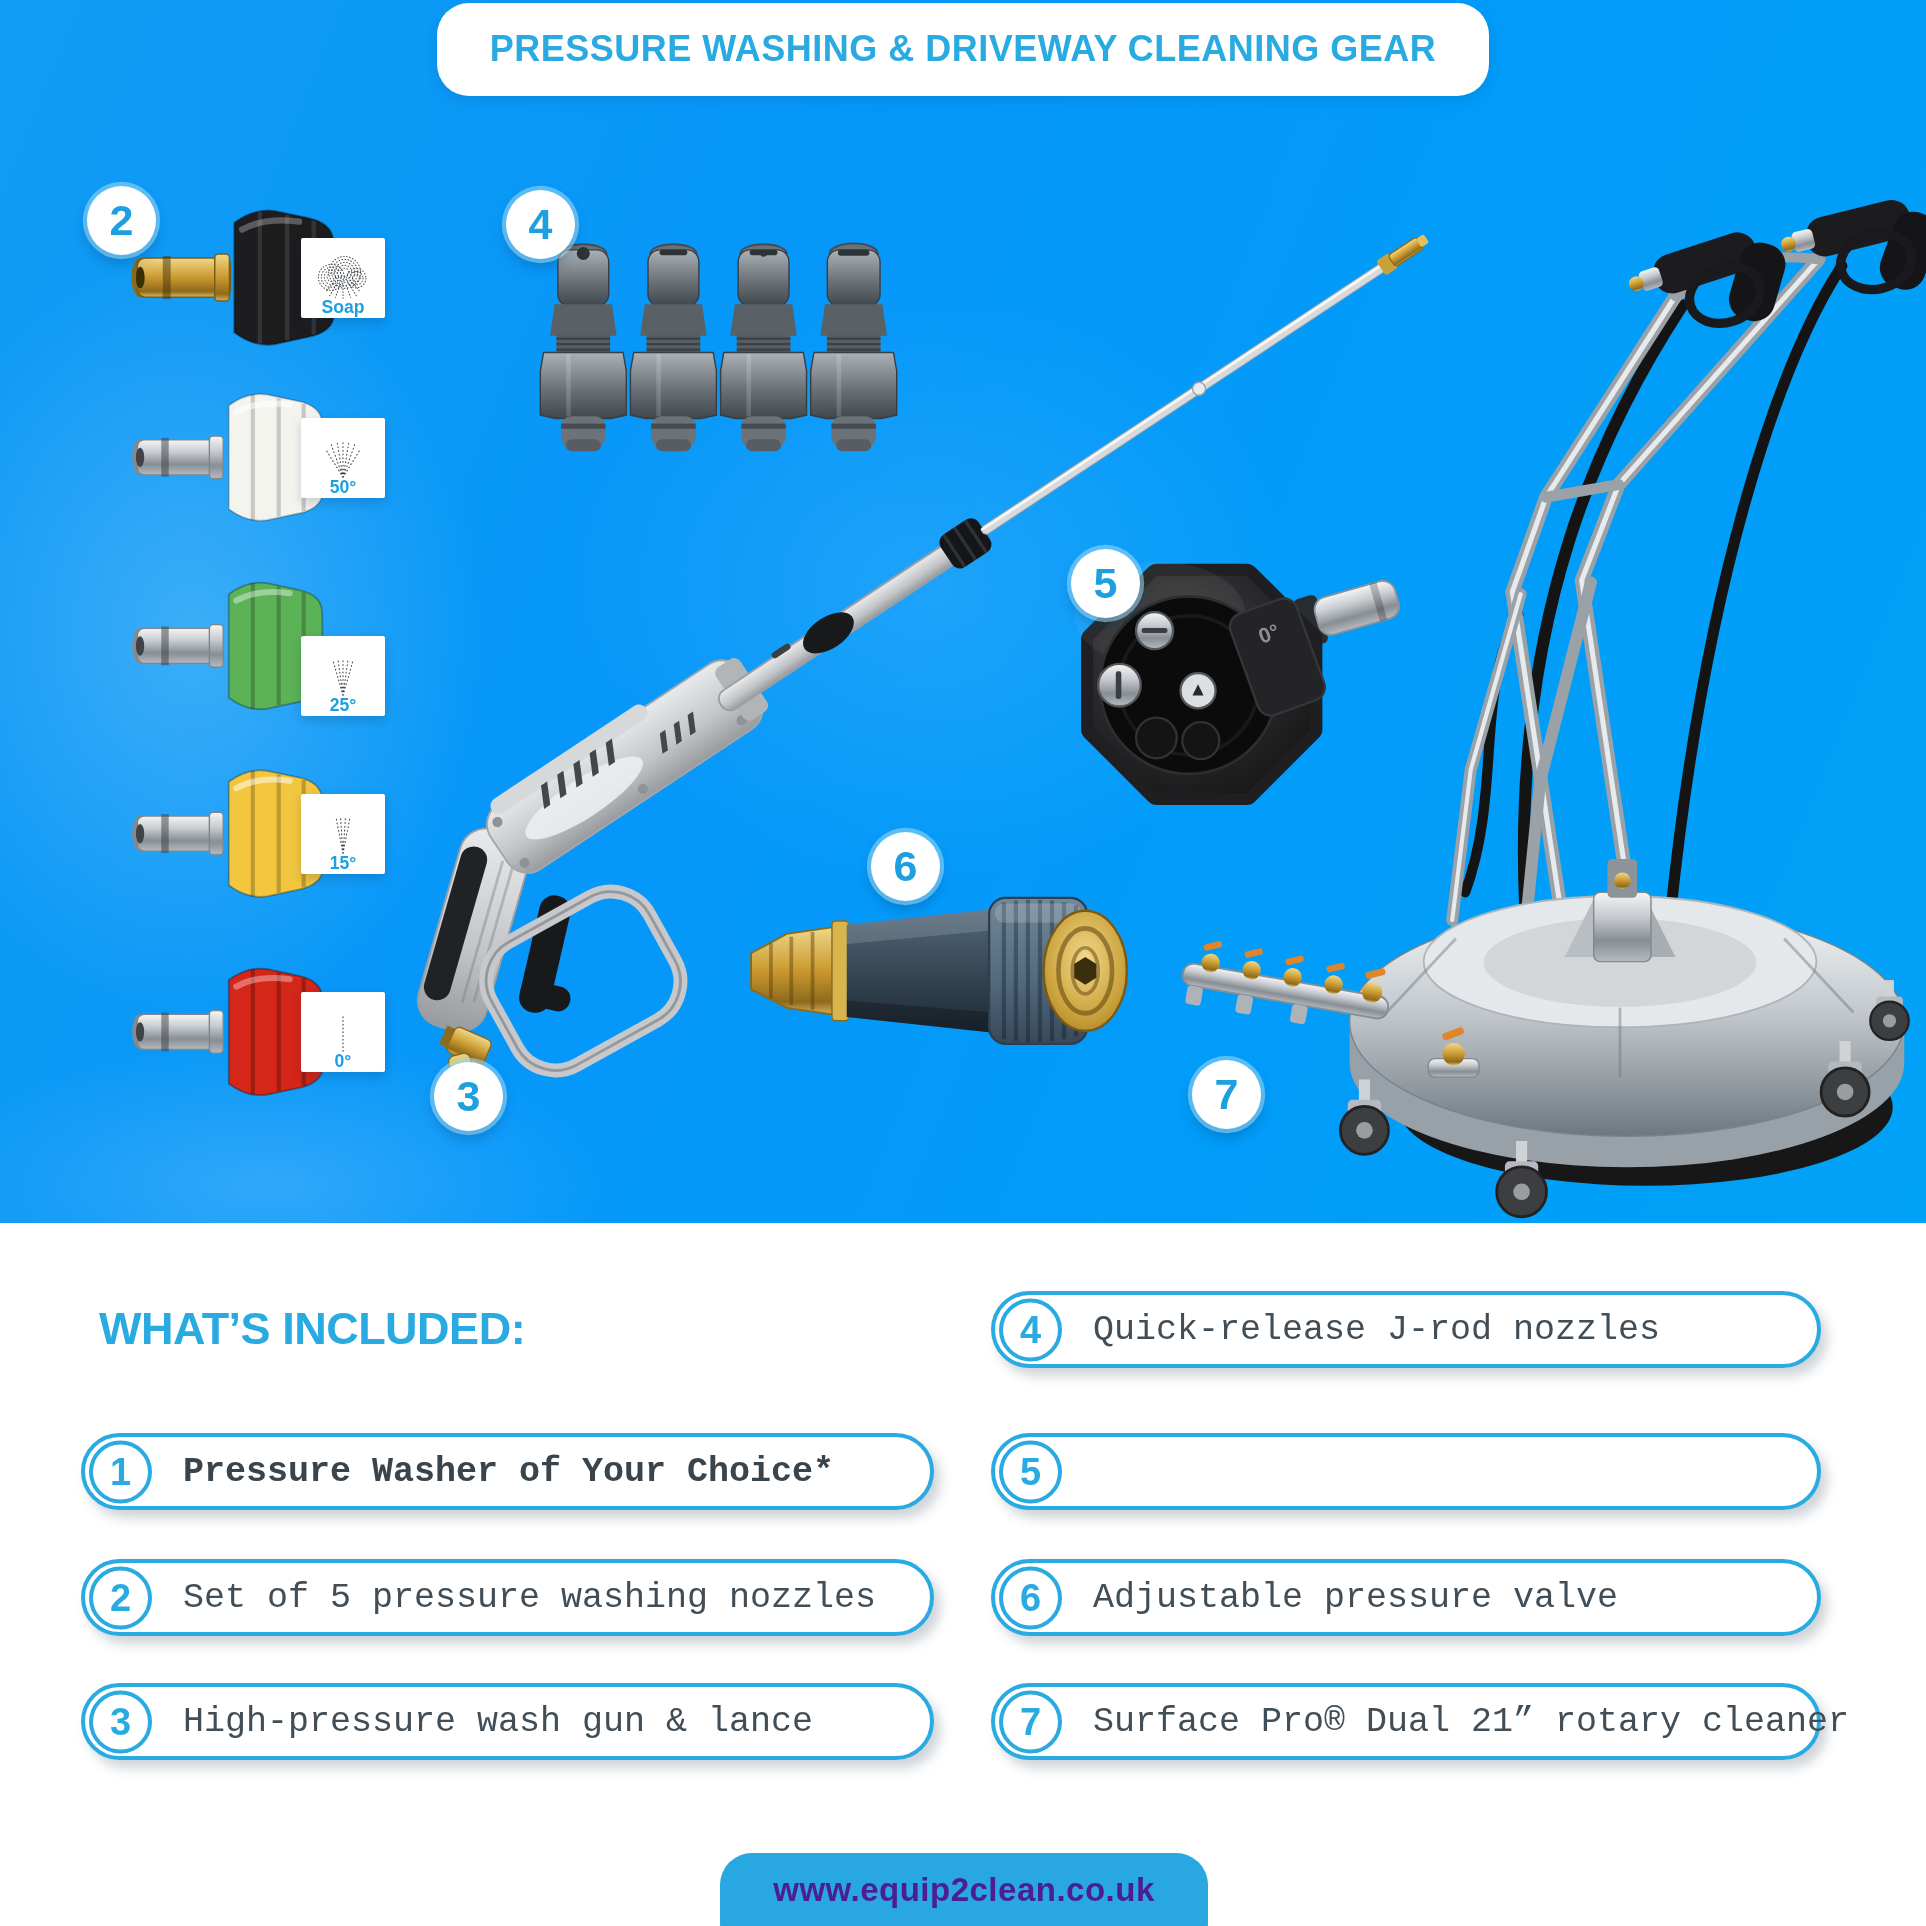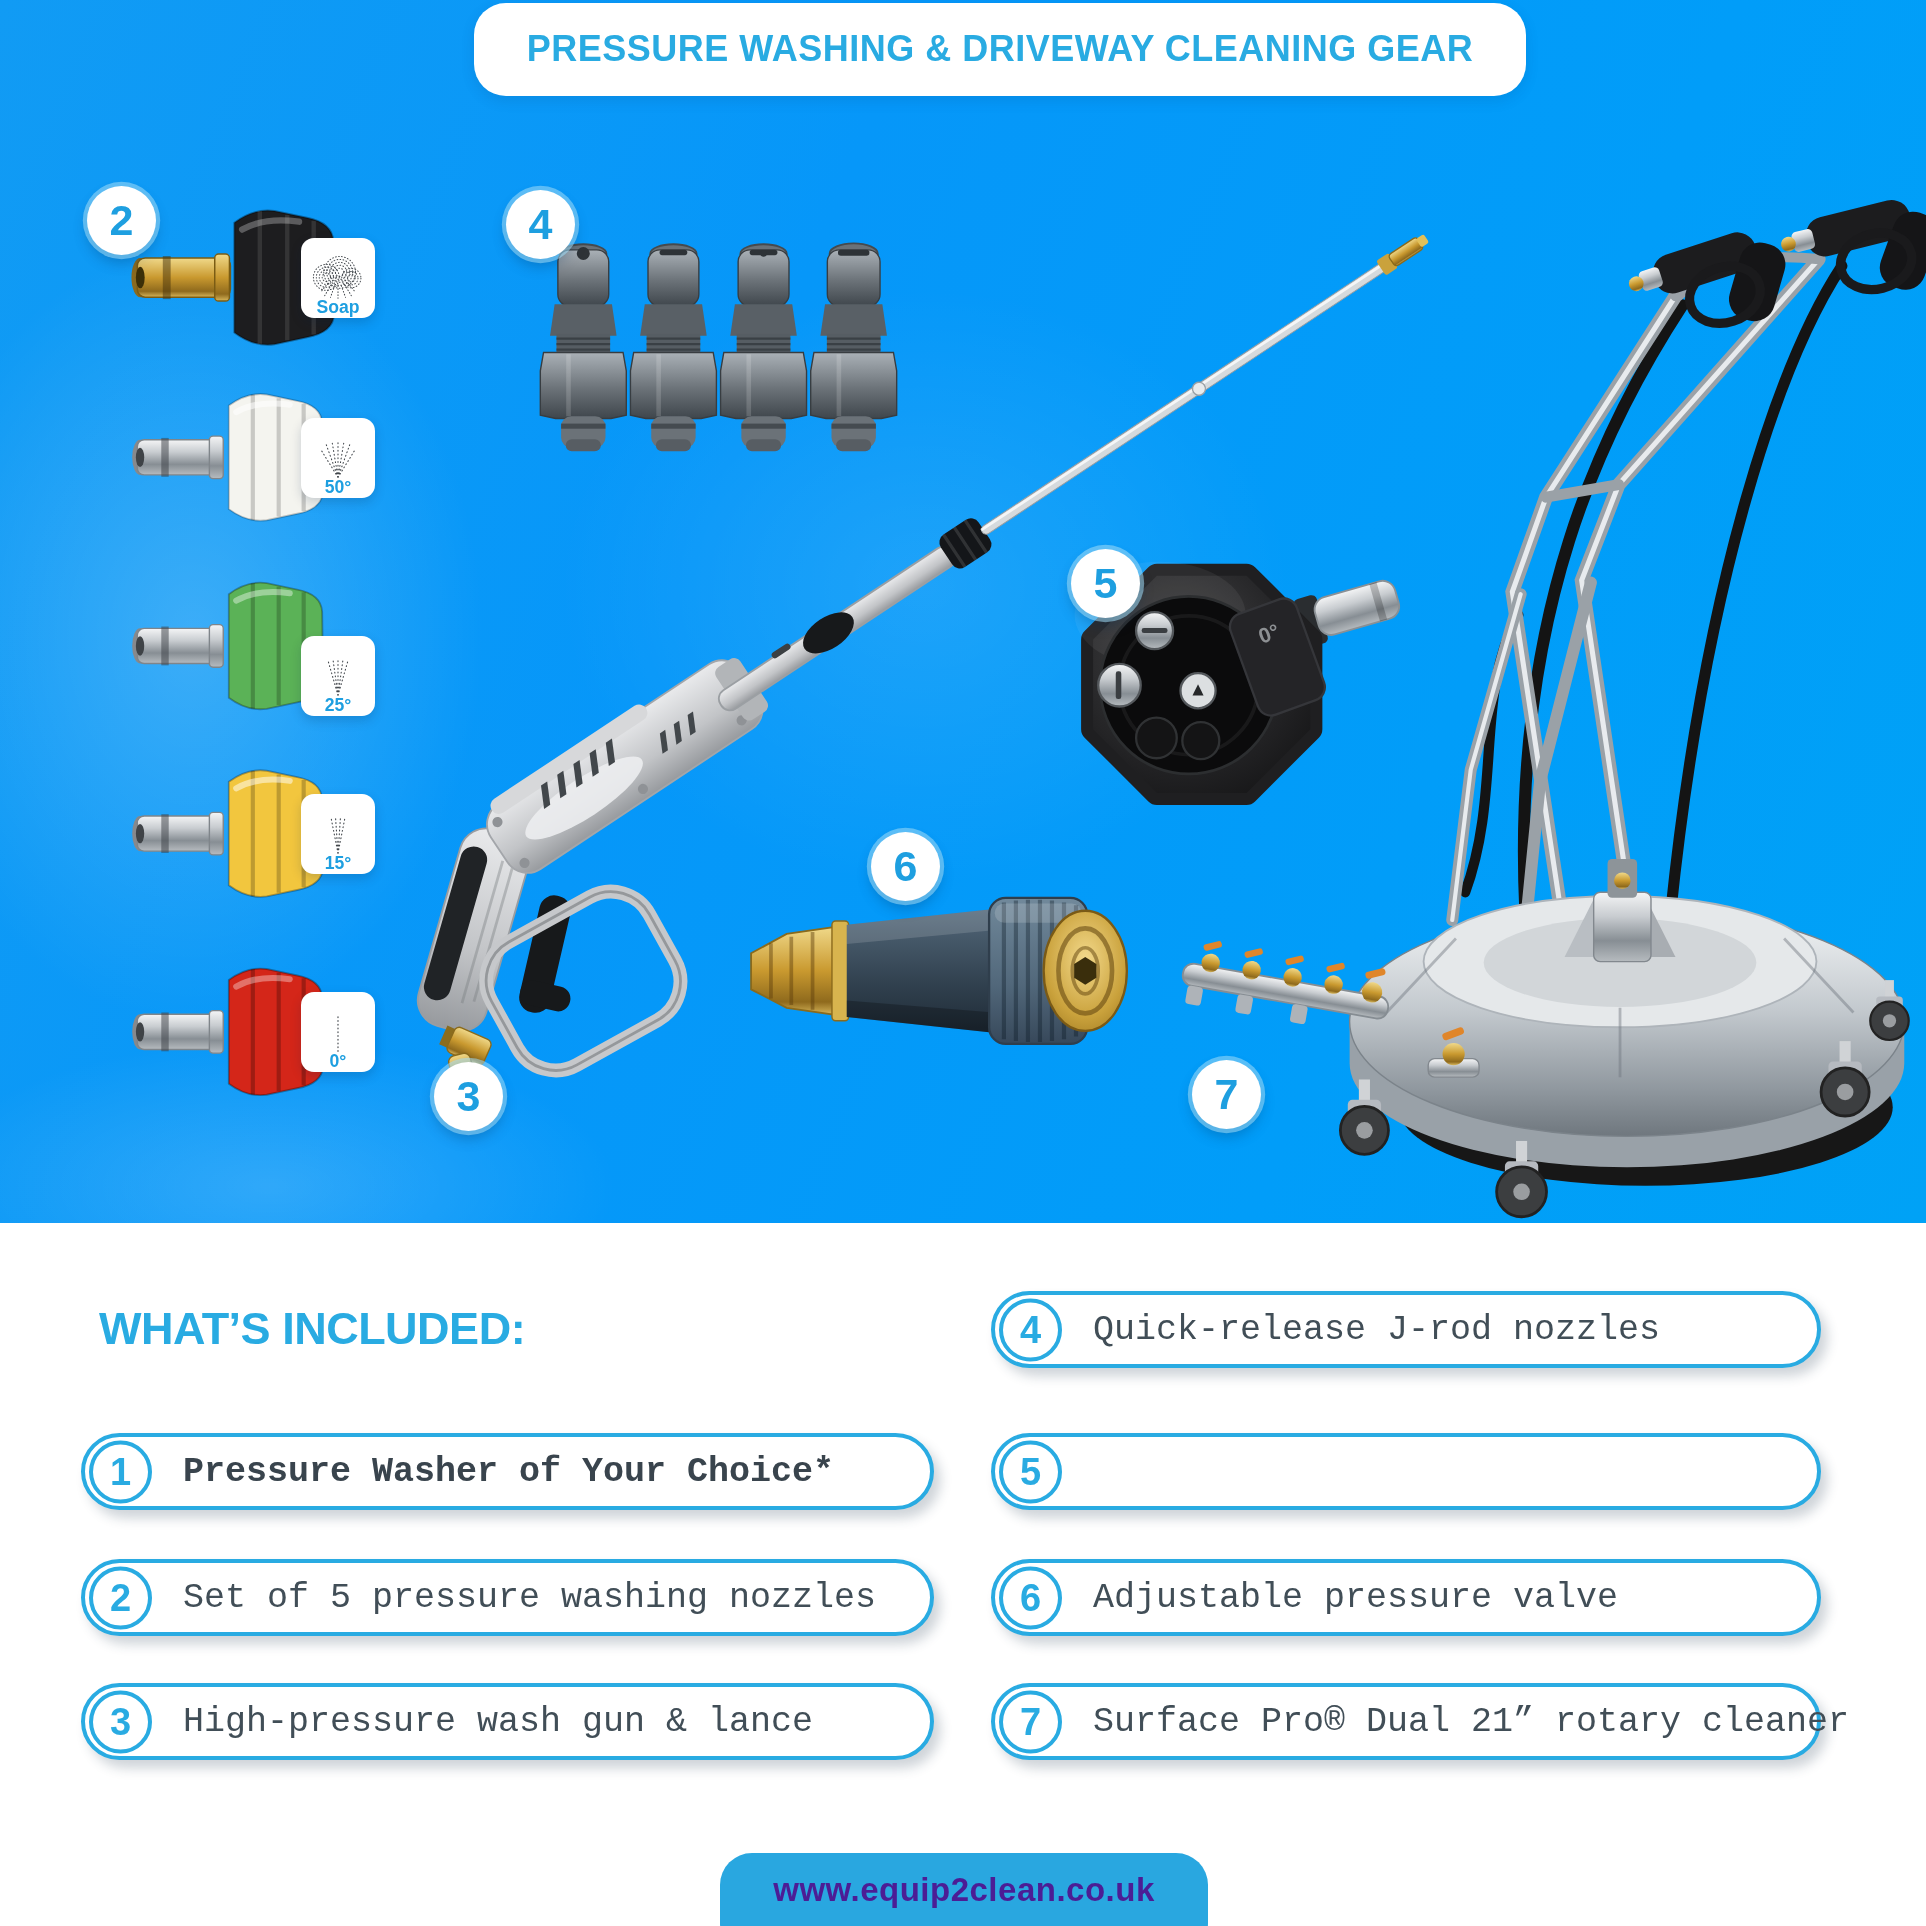--- a/index.html
+++ b/index.html
@@ -17,36 +17,35 @@
       radial-gradient(ellipse 462px 194px at 14% 97%, rgba(255,255,255,.16), rgba(255,255,255,0) 75%),
       linear-gradient(112deg,#119bf4 0%,#0697f9 38%,#019df9 72%,#00a2f6 100%);
   }
   .scene{position:absolute;left:0;top:0;}
   
   .banner{
     position:absolute;left:437px;top:2.8px;width:1052px;height:93px;
     background:#ffffff;border-radius:32px;
     display:flex;align-items:center;justify-content:center;
     box-shadow:0 4.6px 14px rgba(0,40,90,.12);
-    margin-left:37px;
   }
   .banner span{
     color:#29ABE2;font-weight:800;font-size:36px;letter-spacing:0.5px;white-space:nowrap;
   }
   
   .badge{
     position:absolute;width:69px;height:69px;border-radius:50%;
     background:#ffffff;color:#1E9FE0;font-weight:800;font-size:43px;
     display:flex;align-items:center;justify-content:center;
     box-shadow:0 0 0 4.2px rgba(160,220,248,.55), 0 7.4px 14px rgba(0,45,90,.30);
   }
   
   .icon-card{
-    position:absolute;left:301px;width:74px;height:80px;background:#ffffff;
-    border-radius:13px;box-shadow:0 4.6px 10.2px rgba(0,35,70,.18);
+    position:absolute;left:301px;width:84px;height:80px;background:#ffffff;
+    border-radius:2px;box-shadow:0 4.6px 10.2px rgba(0,35,70,.18);
     display:flex;flex-direction:column;align-items:center;justify-content:flex-start;
     padding-top:16px;
   }
   .icon-card .lbl{color:#1E9FE0;font-weight:800;font-size:17.6px;margin-top:-3.7px;}
   
   .white-section{position:absolute;left:0;top:1223px;width:1926px;height:704px;background:#ffffff;}
   .included-heading{
     position:absolute;left:99px;top:1290px;height:78px;display:flex;align-items:center;
     color:#29ABE2;font-weight:800;font-size:45px;letter-spacing:-0.5px;white-space:nowrap;
   }

